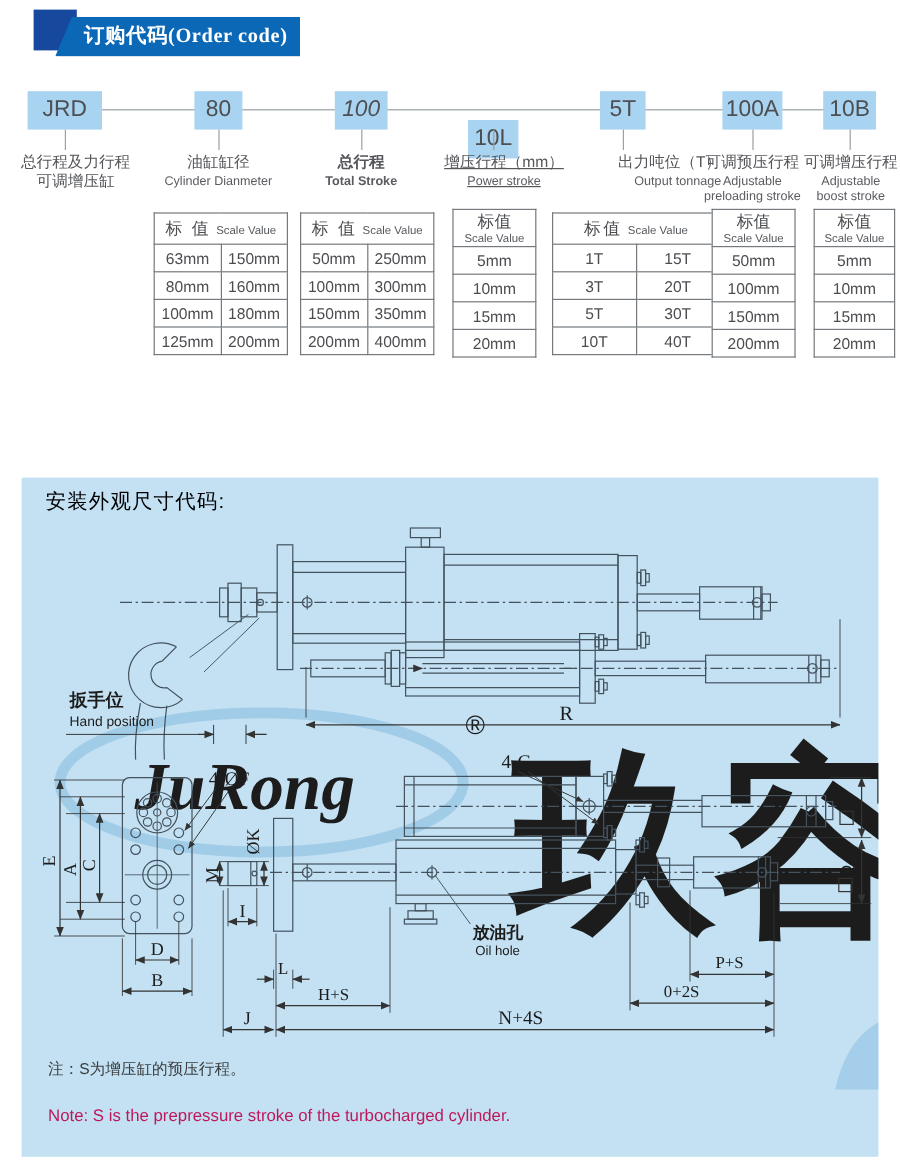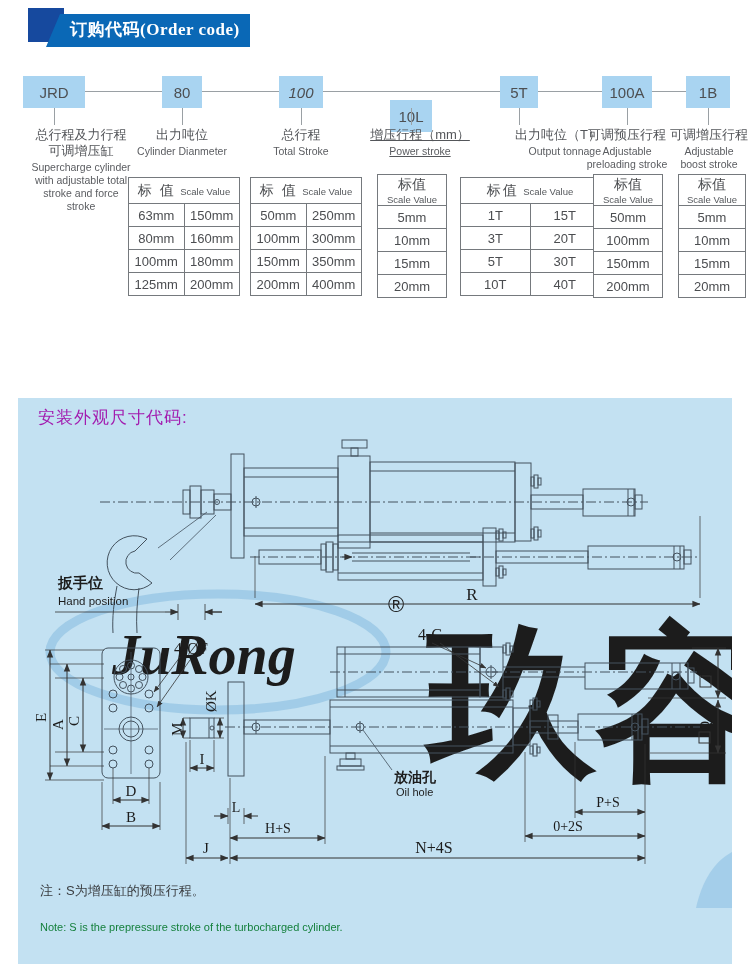--- a/index.html
+++ b/index.html
@@ -4,80 +4,76 @@
 <style>
   html,body{margin:0;padding:0;background:#fff;}
   body{width:750px;height:979px;position:relative;font-family:"Liberation Sans",sans-serif;overflow:hidden;}
   .abs{position:absolute;}
   
   .hdr-sq{left:28px;top:8px;width:36px;height:34px;background:#16499e;}
   .hdr-bar{left:46px;top:14px;width:204px;height:33px;background:#0a68b6;clip-path:polygon(14px 0,100% 0,100% 100%,0 100%);box-shadow:2px 2px 3px rgba(0,0,0,.25);}
   .hdr-txt{left:70px;top:18px;color:#fff;font-size:17px;font-weight:bold;font-family:"Liberation Serif",serif;letter-spacing:.5px;}
   
   .conn-h{left:54px;top:91px;width:654px;height:1px;background:#9aa0a4;}
-  .code-box{top:76px;height:32px;background:#a9d4f1;color:#4d4f52;font-size:15px;display:flex;align-items:center;justify-content:center;}
+  .code-box{top:76px;height:32px;background:#a9d4f1;color:#4d4f52;font-size:19px;display:flex;align-items:center;justify-content:center;}
   .stub{top:108px;width:1px;height:17px;background:#9aa0a4;}
   .col-label{top:127px;text-align:center;color:#54565a;}
   .col-label .cn{font-size:13px;line-height:16px;white-space:pre-line;}
   .col-label .en{font-size:10.5px;line-height:13px;white-space:pre-line;color:#5a5c60;margin-top:2px;}
   
   table.vt{position:absolute;border-collapse:collapse;background:#fff;table-layout:fixed;padding-left:40px;}
   table.vt th,table.vt td{border:1px solid #75797d;color:#4b4d50;font-weight:normal;text-align:center;padding:0;}
   table.vt td{font-size:13px;height:22px;margin-top:45px;}
   th .hcn{font-size:14px;color:#4b4d50;letter-spacing:2px;}
   th .hen{font-size:9.5px;color:#55585c;}
   .vt2 th{height:25px;}
   .vt1 th{height:30px;}
   .vt1 td{height:21px;}
   .vt1 th .hcn{letter-spacing:0;}
   
   .panel{left:18px;top:398px;width:714px;height:566px;background:#c3e1f2;}
-  .p-title-cn{left:20px;top:8px;font-size:17px;color:#a21caf;letter-spacing:1px;}
+  .p-title-cn{left:20px;top:8px;font-size:17px;color:#000000;letter-spacing:1px;}
   .p-title-en{left:20px;top:30px;font-size:16px;color:#303336;}
   .note-cn{left:22px;top:484px;font-size:13px;color:#3a3d40;}
-  .note-en{left:22px;top:523px;font-size:11px;color:#15803d;}
+  .note-en{left:22px;top:523px;font-size:14px;color:#be185d;}
   svg text{font-family:"Liberation Serif",serif;fill:#1c1c1c;}
   svg text.sans{font-family:"Liberation Sans",sans-serif;}
 </style>
 </head>
 <body>
 
 <div class="abs hdr-sq"></div>
 <div class="abs hdr-bar"></div>
 <div class="abs hdr-txt">订购代码(Order code)</div>
 
 <div class="abs conn-h"></div>
 <div class="abs code-box" style="left:23px;width:62px;">JRD</div>
 <div class="abs code-box" style="left:162px;width:40px;">80</div>
 <div class="abs code-box" style="left:279px;width:44px;font-style:italic;">100</div>
 <div class="abs code-box" style="left:390px;width:42px;margin-top:24px;">10L</div>
 <div class="abs code-box" style="left:500px;width:38px;">5T</div>
 <div class="abs code-box" style="left:602px;width:50px;">100A</div>
-<div class="abs code-box" style="left:686px;width:44px;">1B</div>
+<div class="abs code-box" style="left:686px;width:44px;">10B</div>
 <div class="abs stub" style="left:54px;"></div>
 <div class="abs stub" style="left:182px;"></div>
 <div class="abs stub" style="left:301px;"></div>
 <div class="abs stub" style="left:411px;"></div>
 <div class="abs stub" style="left:519px;"></div>
 <div class="abs stub" style="left:627px;"></div>
 <div class="abs stub" style="left:708px;"></div>
 
-<div class="abs col-label" style="left:18px;width:126px;">
+<div class="abs col-label" style="left:0;width:126px;">
     <div class="cn">总行程及力行程
 可调增压缸</div>
-    <div class="en">Supercharge cylinder
-with adjustable total
-stroke and force
-stroke</div>
   </div>
 <div class="abs col-label" style="left:122px;width:120px;">
-    <div class="cn">出力吨位</div>
+    <div class="cn">油缸缸径</div>
     <div class="en">Cylinder Dianmeter</div>
   </div>
-<div class="abs col-label" style="left:241px;width:120px;">
+<div class="abs col-label" style="left:241px;width:120px;font-weight:bold;">
     <div class="cn">总行程</div>
     <div class="en">Total Stroke</div>
   </div>
 <div class="abs col-label" style="left:360px;width:120px;text-decoration:underline;">
     <div class="cn">增压行程（mm）</div>
     <div class="en">Power stroke</div>
   </div>
 <div class="abs col-label" style="left:481px;width:120px;text-align:right;">
     <div class="cn">出力吨位（T）</div>
     <div class="en">Output tonnage</div>

